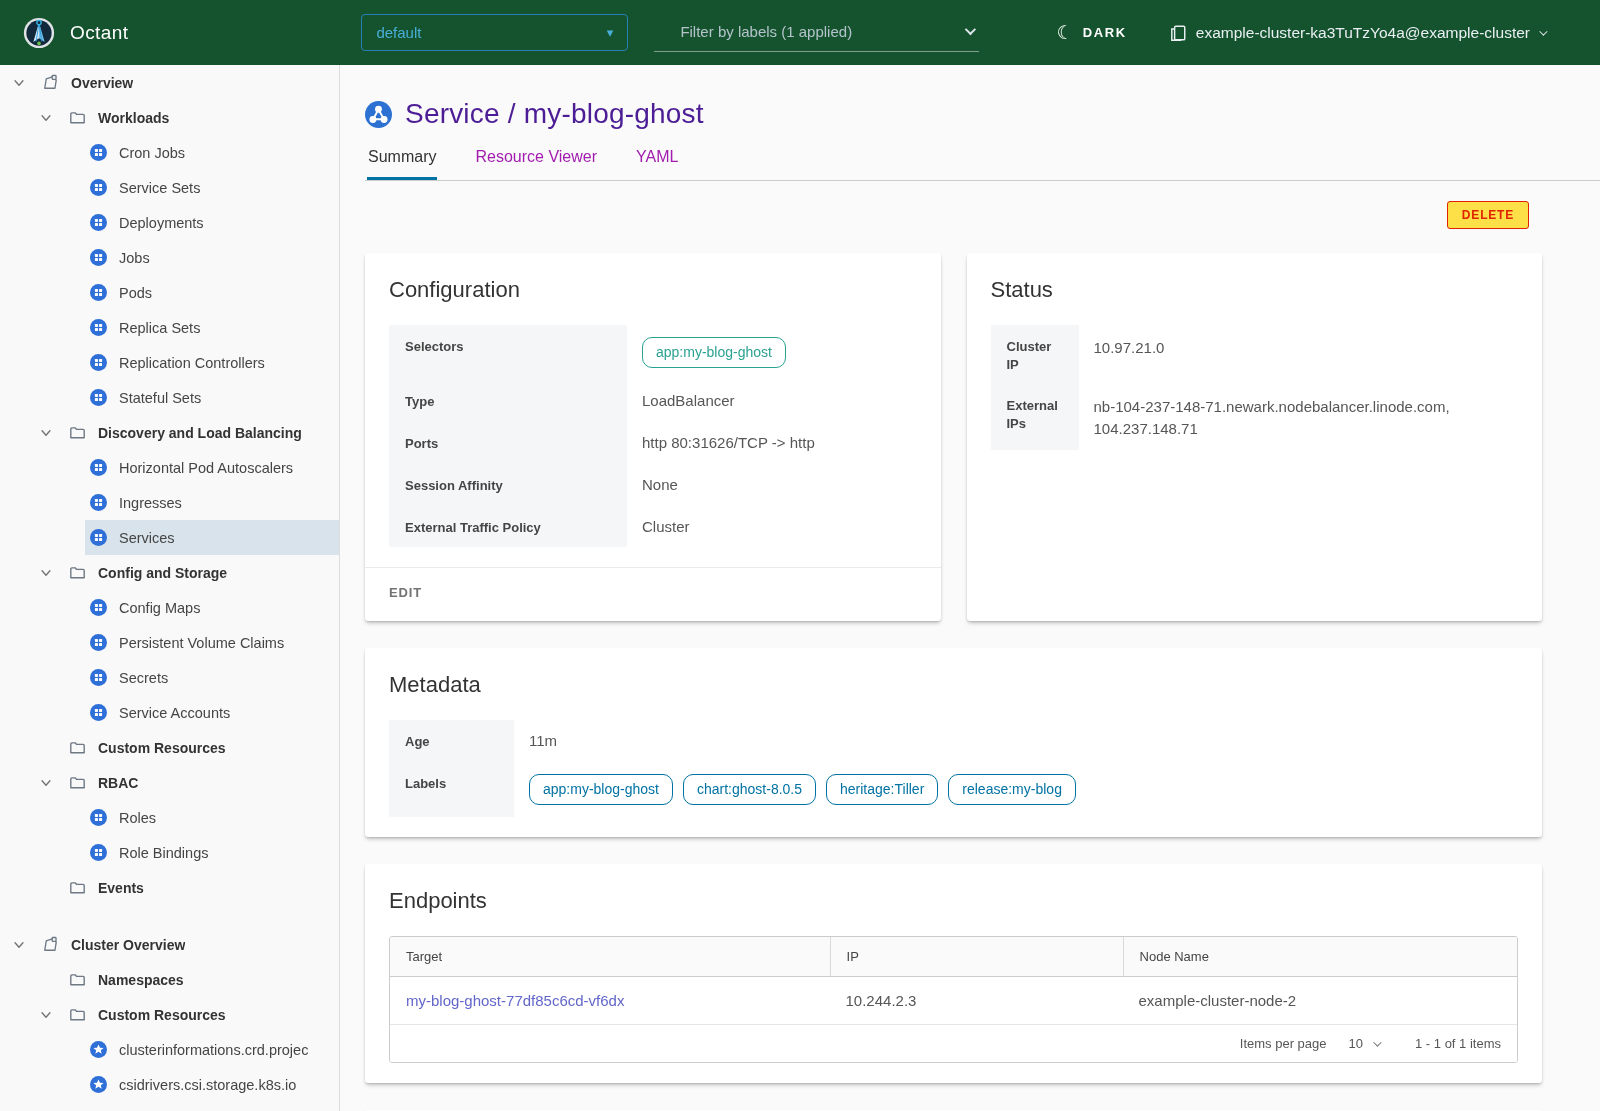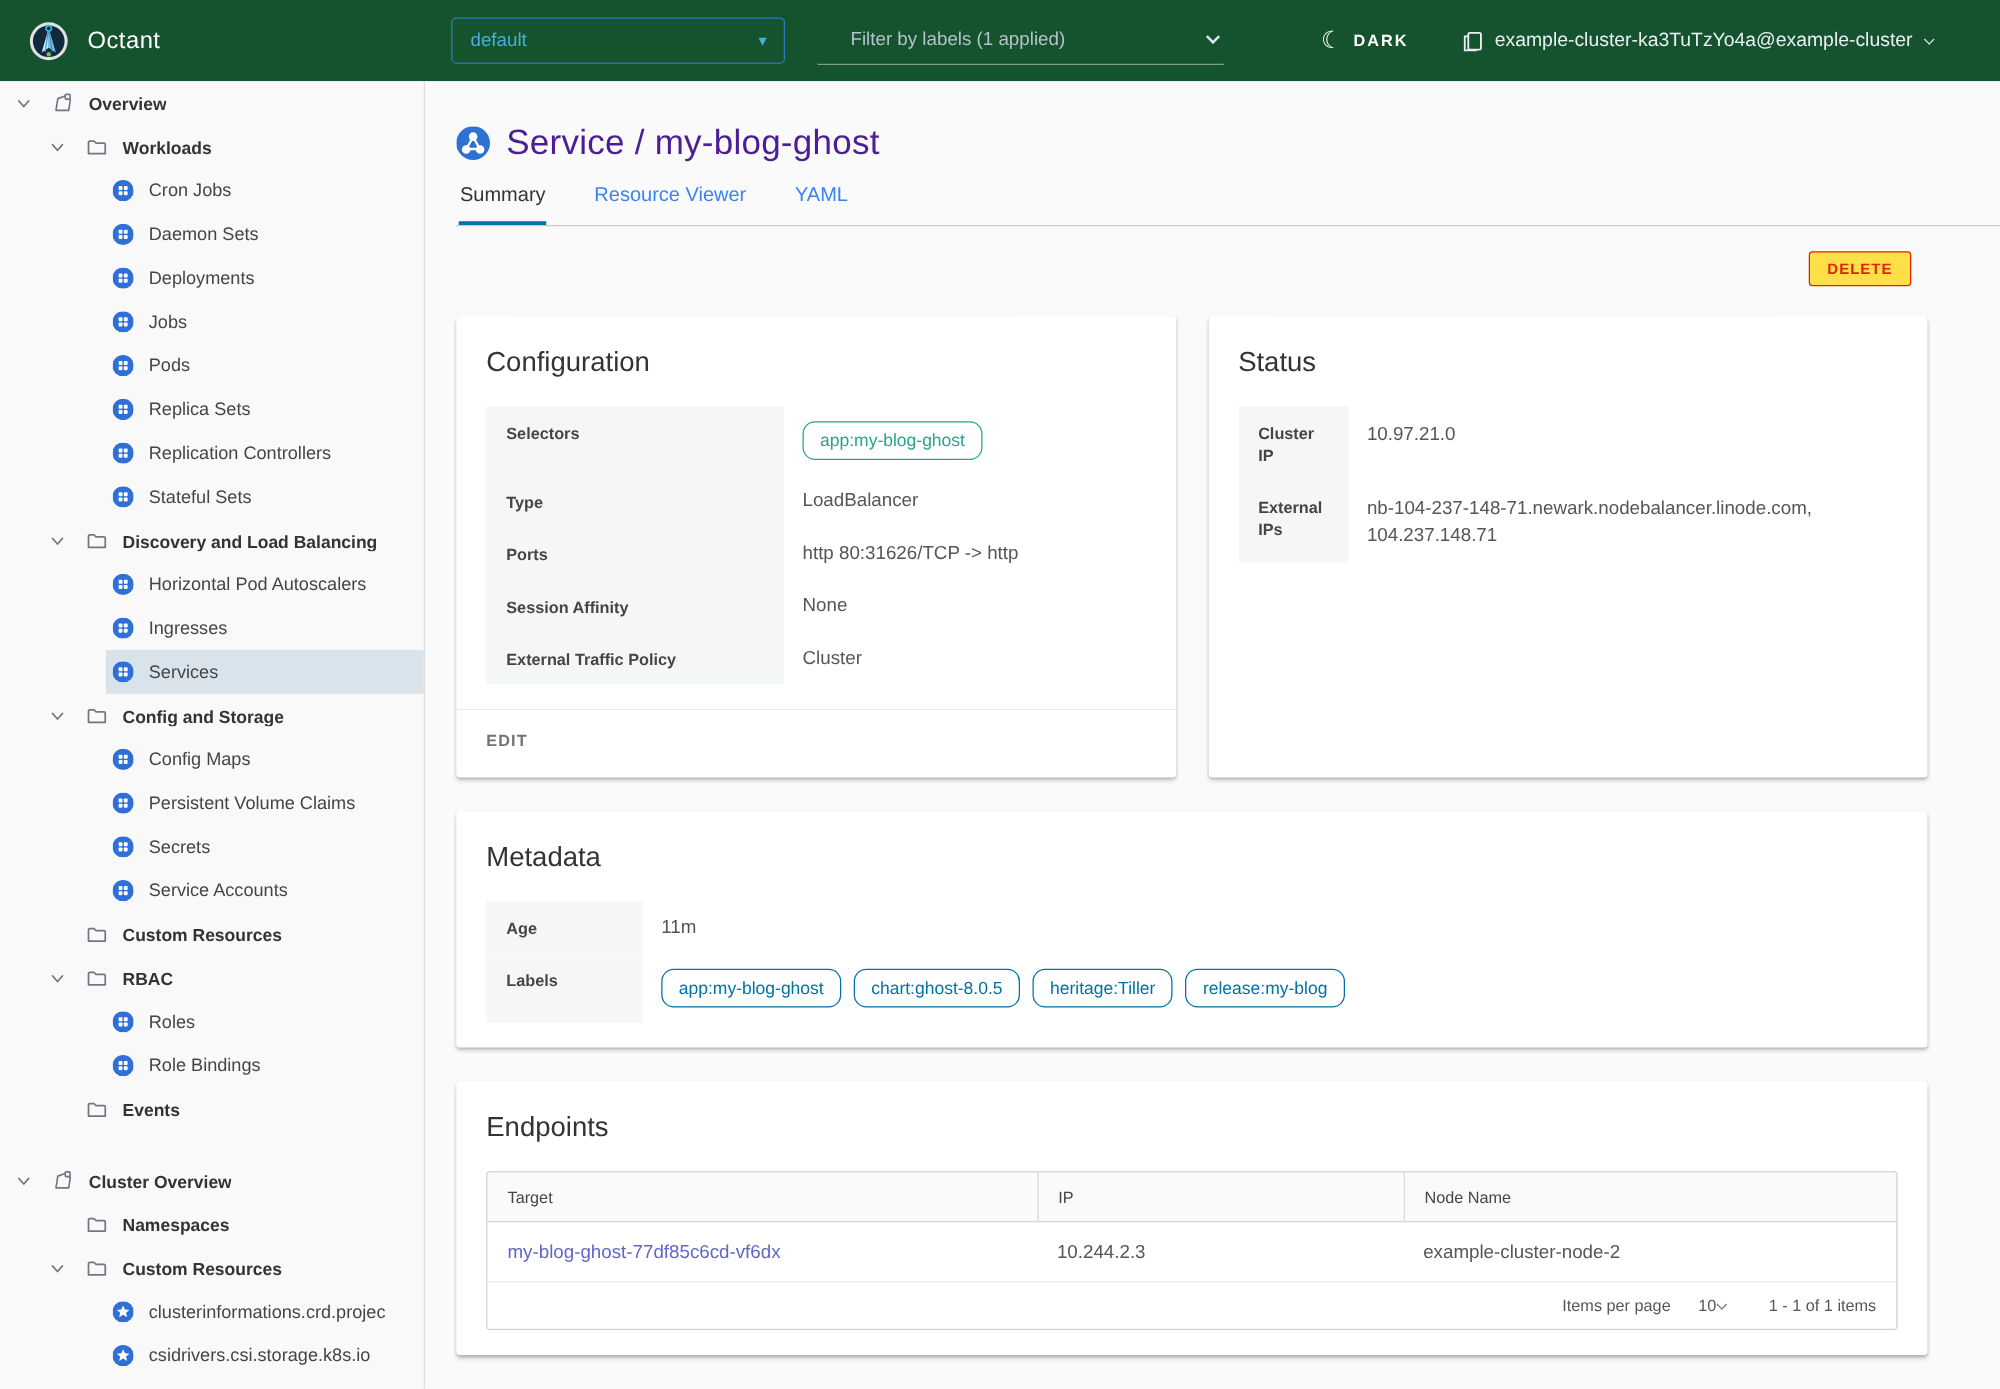--- a/index.html
+++ b/index.html
@@ -43,21 +43,21 @@
   .nav-row.selected { background: linear-gradient(to right, rgba(0,0,0,0) 85px, #d8e3eb 85px); }
   .is-hidden { visibility: hidden; }
 
   
   .main { position: absolute; top: 65px; left: 340px; right: 0; bottom: 0; overflow: hidden; background: #fafafa; }
   .content { padding: 33px 58px 0 25px; }
   .page-title-row { display: flex; align-items: center; gap: 13px; margin-bottom: 14px; }
   .page-title-icon { width: 27px; height: 27px; }
   .page-title { font-size: 28px; color: #4c1d95; font-weight: 400; letter-spacing: .2px; }
   .tabs { display: flex; gap: 37px; border-bottom: 1px solid #ccc; margin-right: -58px; padding-left: 2px; }
-  .tab { font-size: 16px; color: #3b82f6; padding: 4px 1px 11px; cursor: pointer; border-bottom: 3px solid transparent; }
+  .tab { font-size: 16px; color: #a21caf; padding: 4px 1px 11px; cursor: pointer; border-bottom: 3px solid transparent; }
   .tab.active { color: #333; border-bottom-color: #0072a3; }
   .action-row { display: flex; justify-content: flex-end; margin: 20px 13px 24px 0; }
   .btn-delete { background: #fde047; border: 1px solid #e12200; color: #e12200; font-size: 12px; font-weight: 700;
     letter-spacing: .8px; border-radius: 3px; padding: 6px 14px; cursor: pointer;
     font-family: "Liberation Sans", sans-serif; }
 
   .cards-row { display: grid; grid-template-columns: 1fr 1fr; gap: 26px; margin-bottom: 27px; }
   .card { background: #fff; border-radius: 3px; padding: 22px 24px 20px;
     box-shadow: 0 1px 2px rgba(0,0,0,.12), 0 3px 4px -1px rgba(0,0,0,.22); }
   .card-title { font-size: 22px; font-weight: 400; color: #333; margin: 2px 0 22px; }
@@ -81,21 +81,21 @@
   .dg { border: 1px solid #ccc; border-radius: 3px; margin-top: 16px; overflow: hidden; }
   .dg-head { display: grid; grid-template-columns: 39% 26% 35%; background: #fafafa; border-bottom: 1px solid #ccc; }
   .dg-head .th { padding: 12px 16px; font-size: 13px; font-weight: 400; color: #454545; position: relative; }
   .dg-head .th + .th { border-left: 1px solid #d9d9d9; }
   .dg-row { display: grid; grid-template-columns: 39% 26% 35%; background: #fff; border-bottom: 1px solid #e6e6e6; }
   .dg-row .td { padding: 15px 16px; font-size: 15px; color: #565656; }
   .dg-row .td a { color: #6266c9; text-decoration: none; cursor: pointer; }
   .dg-foot { display: flex; justify-content: flex-end; align-items: center; background: #fff;
     padding: 11px 16px; font-size: 13px; color: #565656; }
   .pp-label { margin-right: 22px; }
-  .pp-value { display: flex; align-items: center; margin-right: 36px; cursor: pointer; }
+  .pp-value { display: flex; align-items: center; gap: 10px; margin-right: 36px; cursor: pointer; }
   .pp-value .css-chev { border-color: #737373; width: 6px; height: 6px; border-width: 1.5px; }
   .range-text { color: #565656; }
 
   .single-card { margin-bottom: 27px; }
   .events-card { min-height: 100px; }
 </style>
 </head>
 <body>
 
 <svg width="0" height="0" style="position:absolute">
@@ -206,21 +206,21 @@
         <use href="#icon-res"></use>
       </svg>
       <span class="nav-label">Cron Jobs</span>
     </div>
 
     <div class="nav-row leaf">
 
       <svg class="ticon" viewBox="0 0 16 16">
         <use href="#icon-res"></use>
       </svg>
-      <span class="nav-label">Daemon Sets</span>
+      <span class="nav-label">Service Sets</span>
     </div>
 
     <div class="nav-row leaf">
 
       <svg class="ticon" viewBox="0 0 16 16">
         <use href="#icon-res"></use>
       </svg>
       <span class="nav-label">Deployments</span>
     </div>
 

